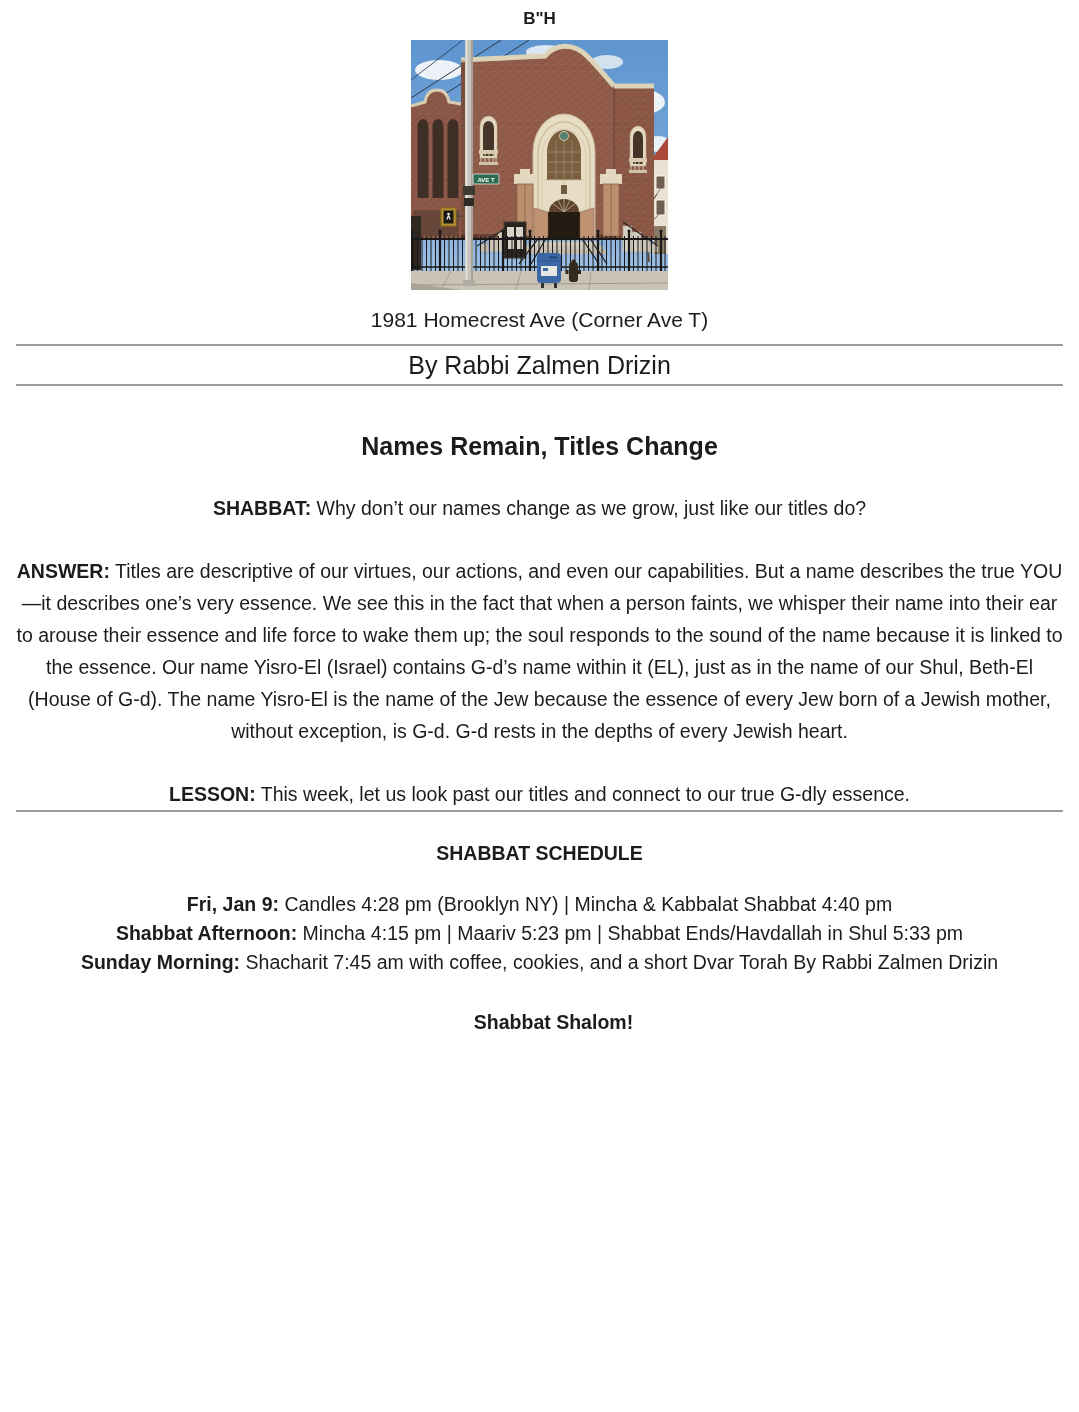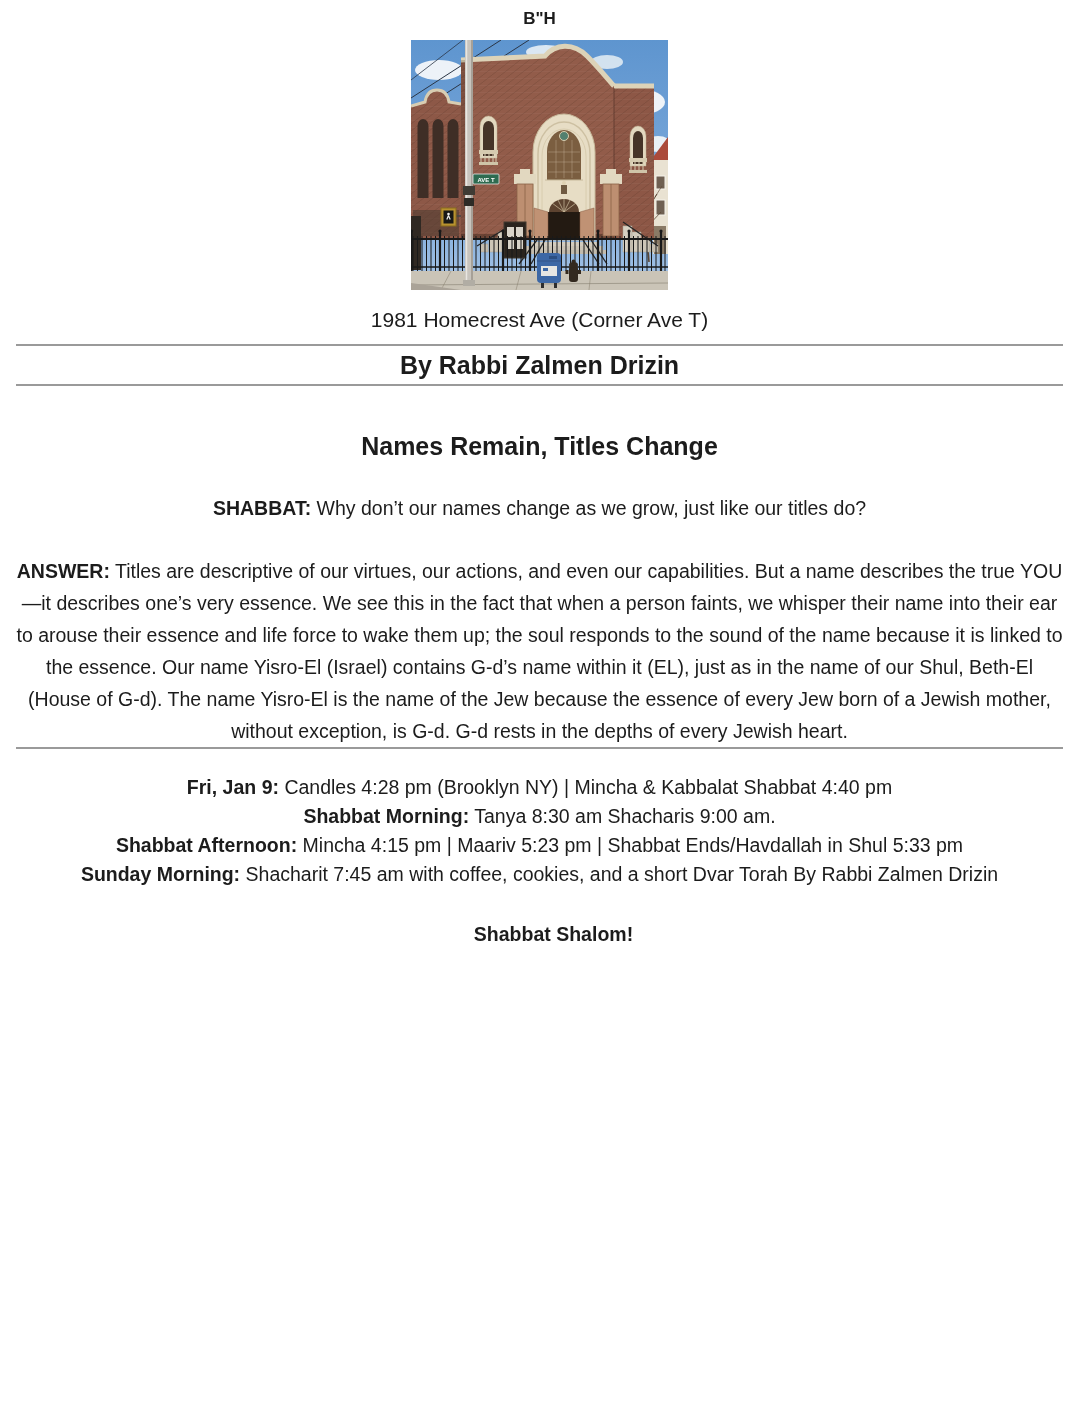--- a/index.html
+++ b/index.html
@@ -50,21 +50,21 @@
   .hr-2 { margin-top: 21px; }
   .hr-3 { margin-top: 19px; }
   .newsletter-title {
     font-size: 25px;
     font-weight: bold;
     line-height: 38px;
     margin: 14px 0 0 0;
   }
   .byline {
     font-size: 25px;
-    font-weight: bold;
+    font-weight: normal;
     line-height: 38px;
     margin: 0;
   }
   .article-title {
     font-size: 25px;
     font-weight: bold;
     line-height: 30px;
     margin: 45px 0 0 0;
   }
   .para {
@@ -411,26 +411,27 @@
 
   <hr class="divider hr-2">
 
   <h2 class="article-title">Names Remain, Titles Change</h2>
 
 
   <p class="para"><strong>SHABBAT:</strong><span> Why don’t our names change as we grow, just like our titles do?</span></p>
 
   <p class="para"><strong>ANSWER:</strong><span> Titles are descriptive of our virtues, our actions, and even our capabilities. But a name describes the true YOU—it describes one’s very essence. We see this in the fact that when a person faints, we whisper their name into their ear to arouse their essence and life force to wake them up; the soul responds to the sound of the name because it is linked to the essence. Our name Yisro-El (Israel) contains G-d’s name within it (EL), just as in the name of our Shul, Beth-El (House of G-d). The name Yisro-El is the name of the Jew because the essence of every Jew born of a Jewish mother, without exception, is G-d. G-d rests in the depths of every Jewish heart.</span></p>
 
+  <p class="para"><strong>LESSON:</strong><span> This week, let us look past our titles and connect to our true G-dly essence.</span></p>
 
   <hr class="divider hr-3">
 
+  <h3 class="schedule-heading">SHABBAT SCHEDULE</h3>
 
   <div class="schedule-lines">
     <p class="sched-line"><strong>Fri, Jan 9:</strong><span> Candles 4:28 pm (Brooklyn NY) | Mincha &amp; Kabbalat Shabbat 4:40 pm</span></p>
-    <p class="sched-line"><strong>Shabbat Morning:</strong><span> Tanya 8:30 am Shacharis 9:00 am.</span></p>
     <p class="sched-line"><strong>Shabbat Afternoon:</strong><span> Mincha 4:15 pm | Maariv 5:23 pm | Shabbat Ends/Havdallah in Shul 5:33 pm</span></p>
     <p class="sched-line"><strong>Sunday Morning:</strong><span> Shacharit 7:45 am with coffee, cookies, and a short Dvar Torah By Rabbi Zalmen Drizin</span></p>
   </div>
 
   <p class="closing">Shabbat Shalom!</p>
 
 </div>
 
 </body></html>

